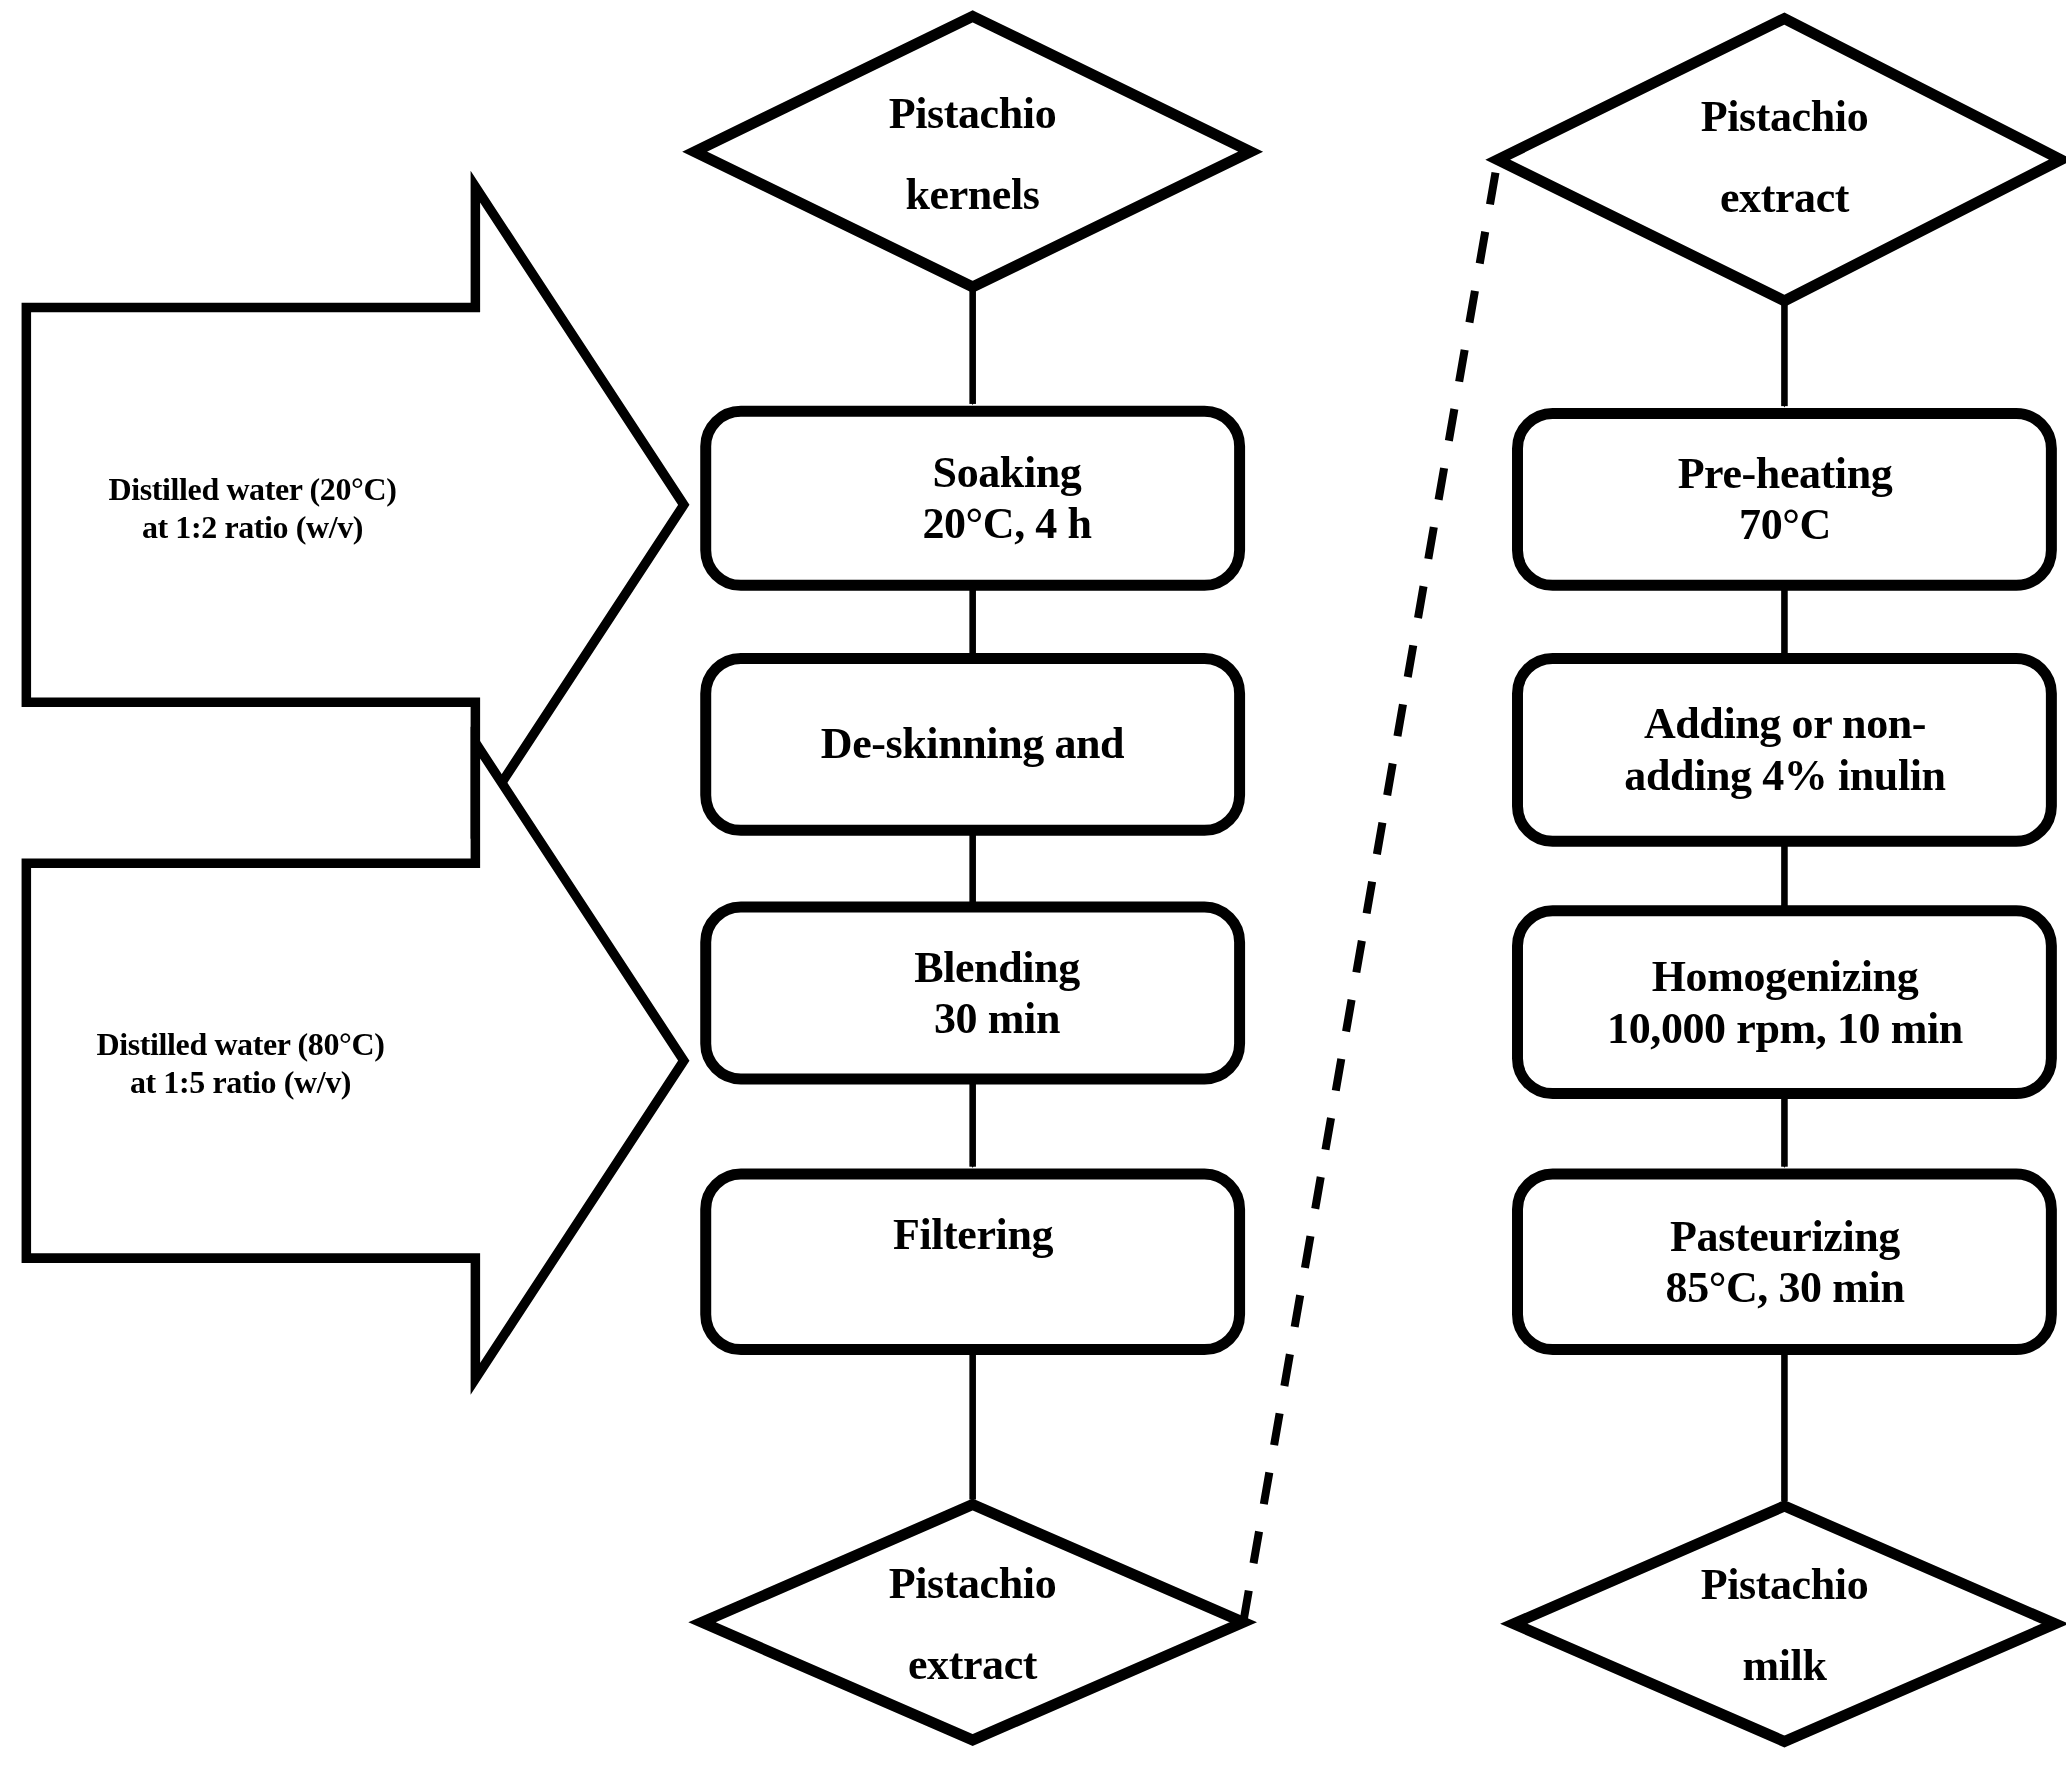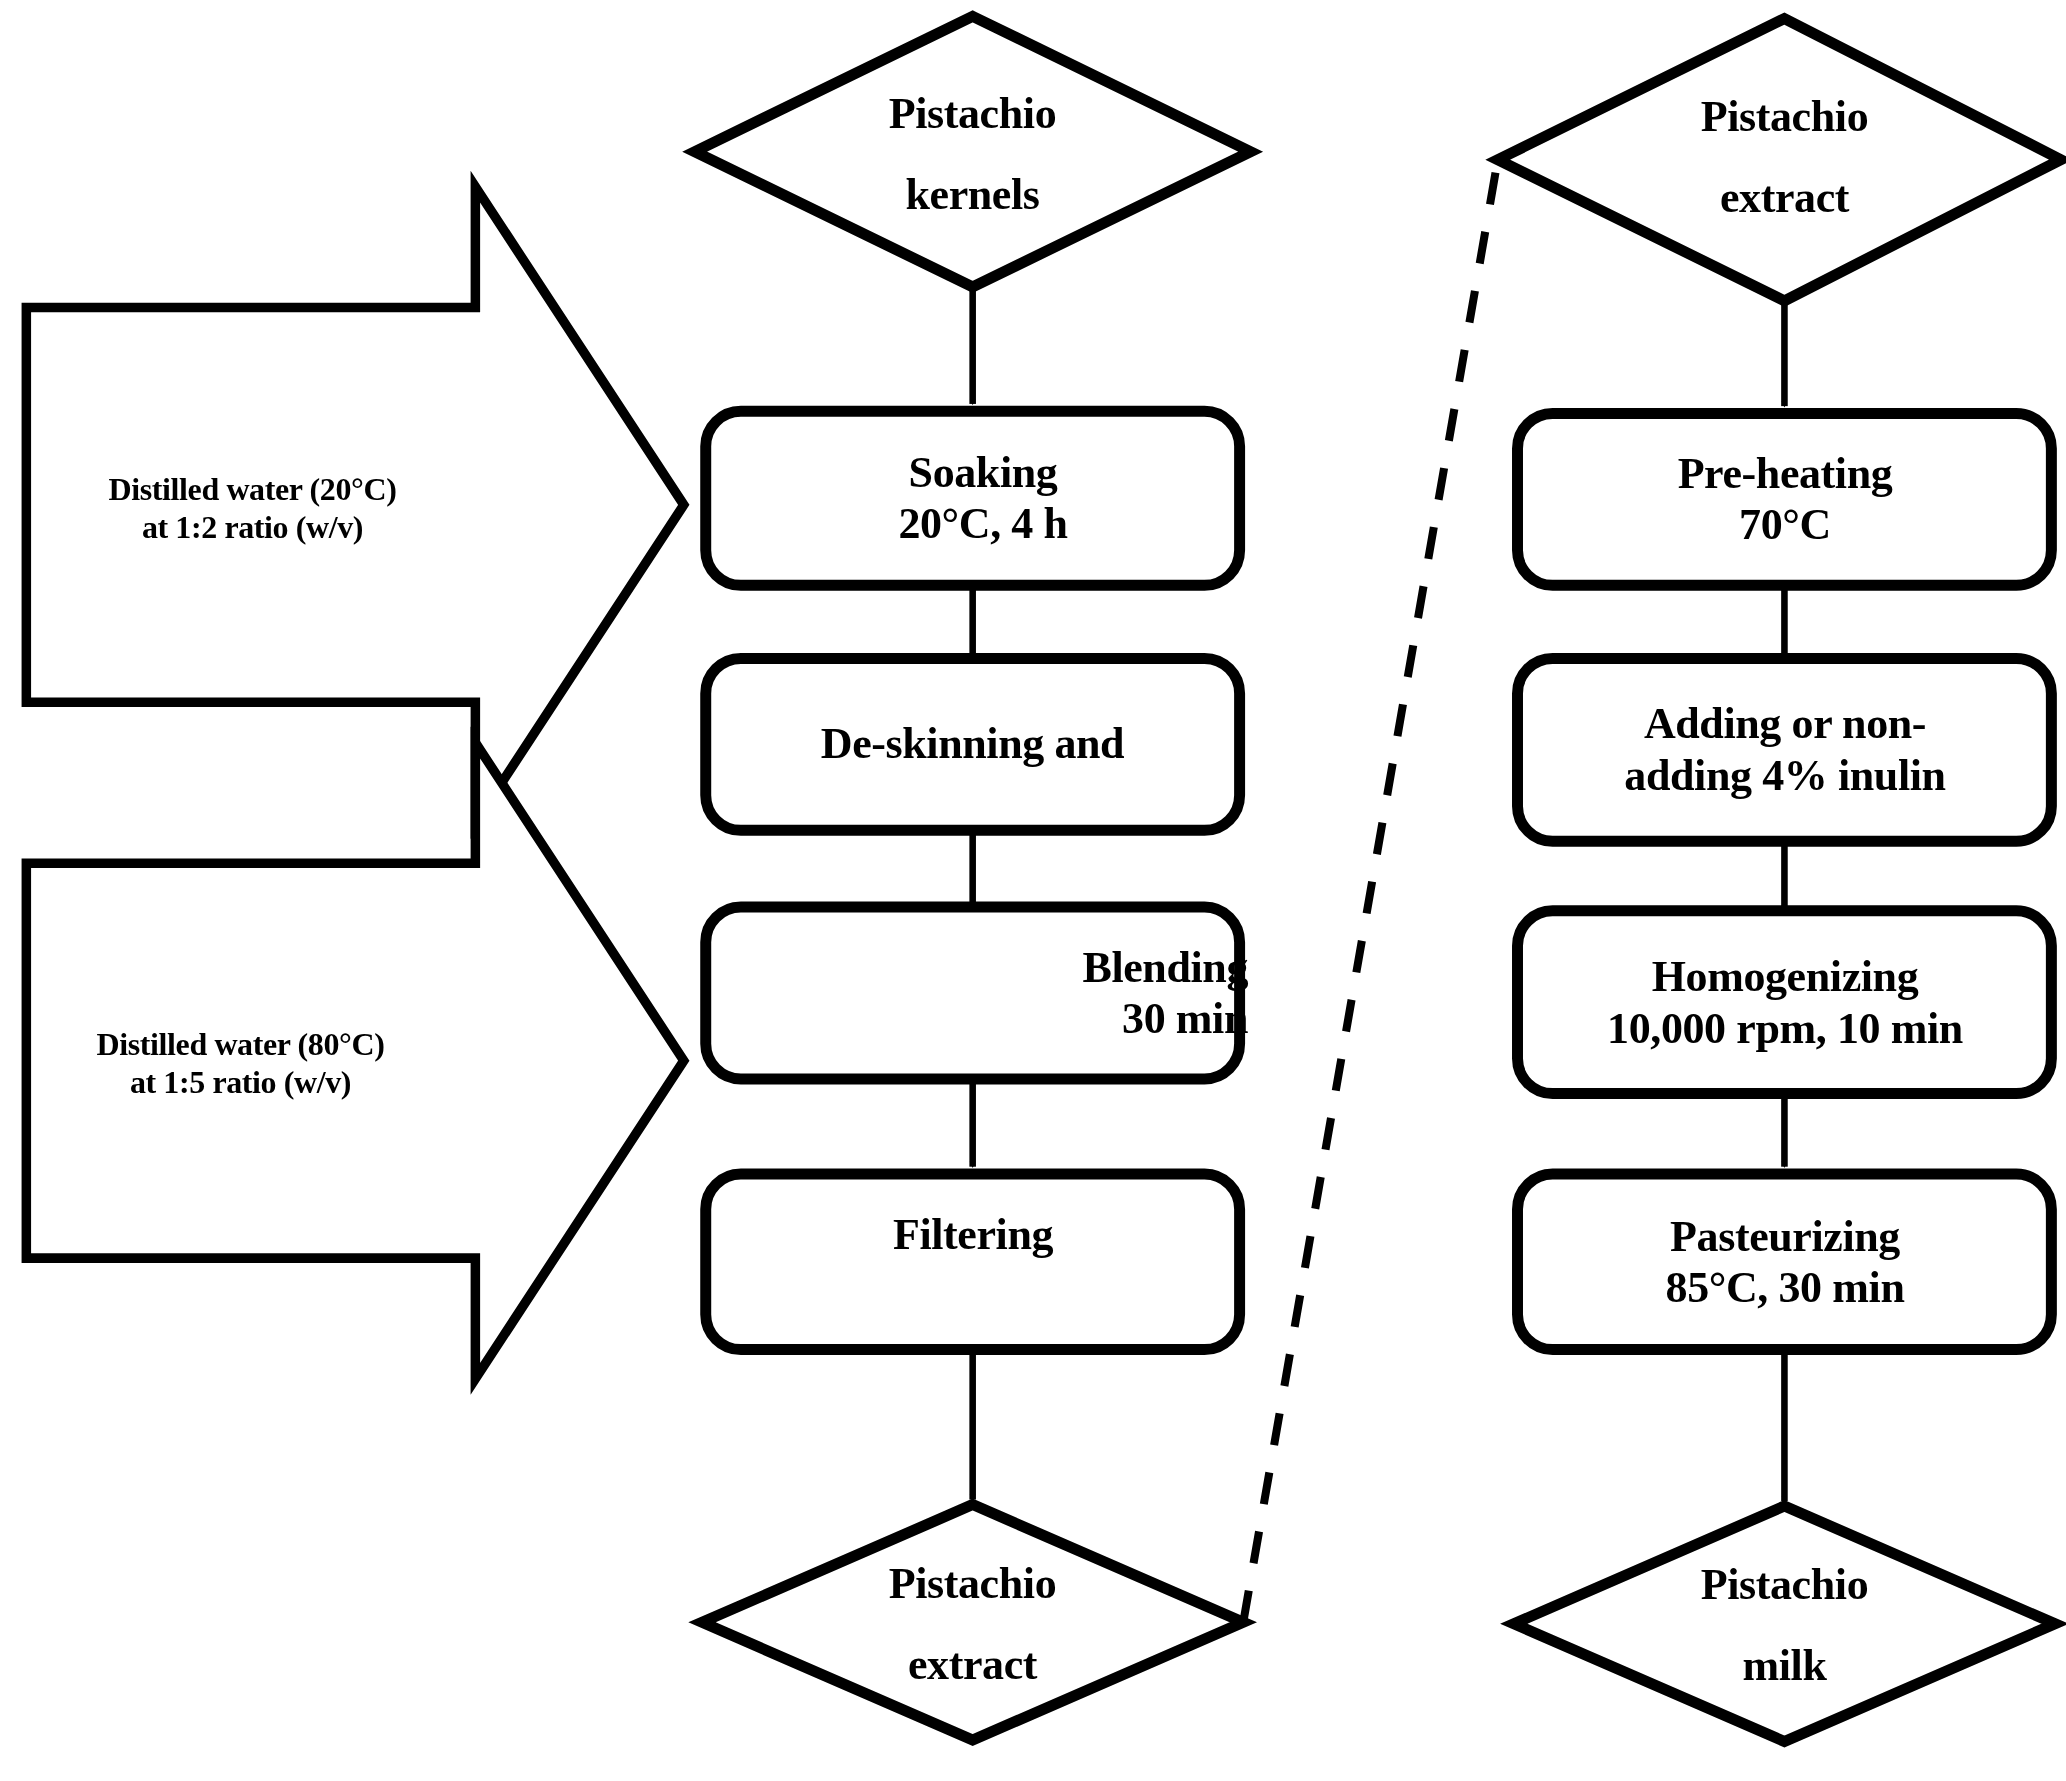--- a/index.html
+++ b/index.html
@@ -124,30 +124,30 @@
   <div class="node-label lbl-arrow" style="left:32px; top:954px; width:417px; height:219px;">
     <span>Distilled water (80°C)</span>
     <span>at 1:5 ratio (w/v)</span>
   </div>
 
   <div class="node-label lbl-diam" style="left:753px; top:88px; width:439px; height:132px;">
     <span>Pistachio</span>
     <span>kernels</span>
   </div>
 
-  <div class="node-label lbl-box" style="left:716px; top:411px; width:534px; height:174px;">
+  <div class="node-label lbl-box" style="left:740px; top:411px; width:534px; height:174px;">
     <span>Soaking</span>
     <span>20°C, 4 h</span>
   </div>
 
   <div class="node-label lbl-box" style="left:698px; top:658px; width:549px; height:172px;text-align:center;">
     <span>De-skinning and</span>
   </div>
 
-  <div class="node-label lbl-box" style="left:714px; top:907px; width:534px; height:172px;align-items:flex-end;">
+  <div class="node-label lbl-box" style="left:730px; top:907px; width:534px; height:172px;">
     <span>Blending</span>
     <span>30 min</span>
   </div>
 
   <div class="node-label lbl-box" style="left:706px; top:1147px; width:534px; height:176px;">
     <span>Filtering</span>
     <span></span>
   </div>
 
   <div class="node-label lbl-diam" style="left:753px; top:1558px; width:439px; height:132px;">

